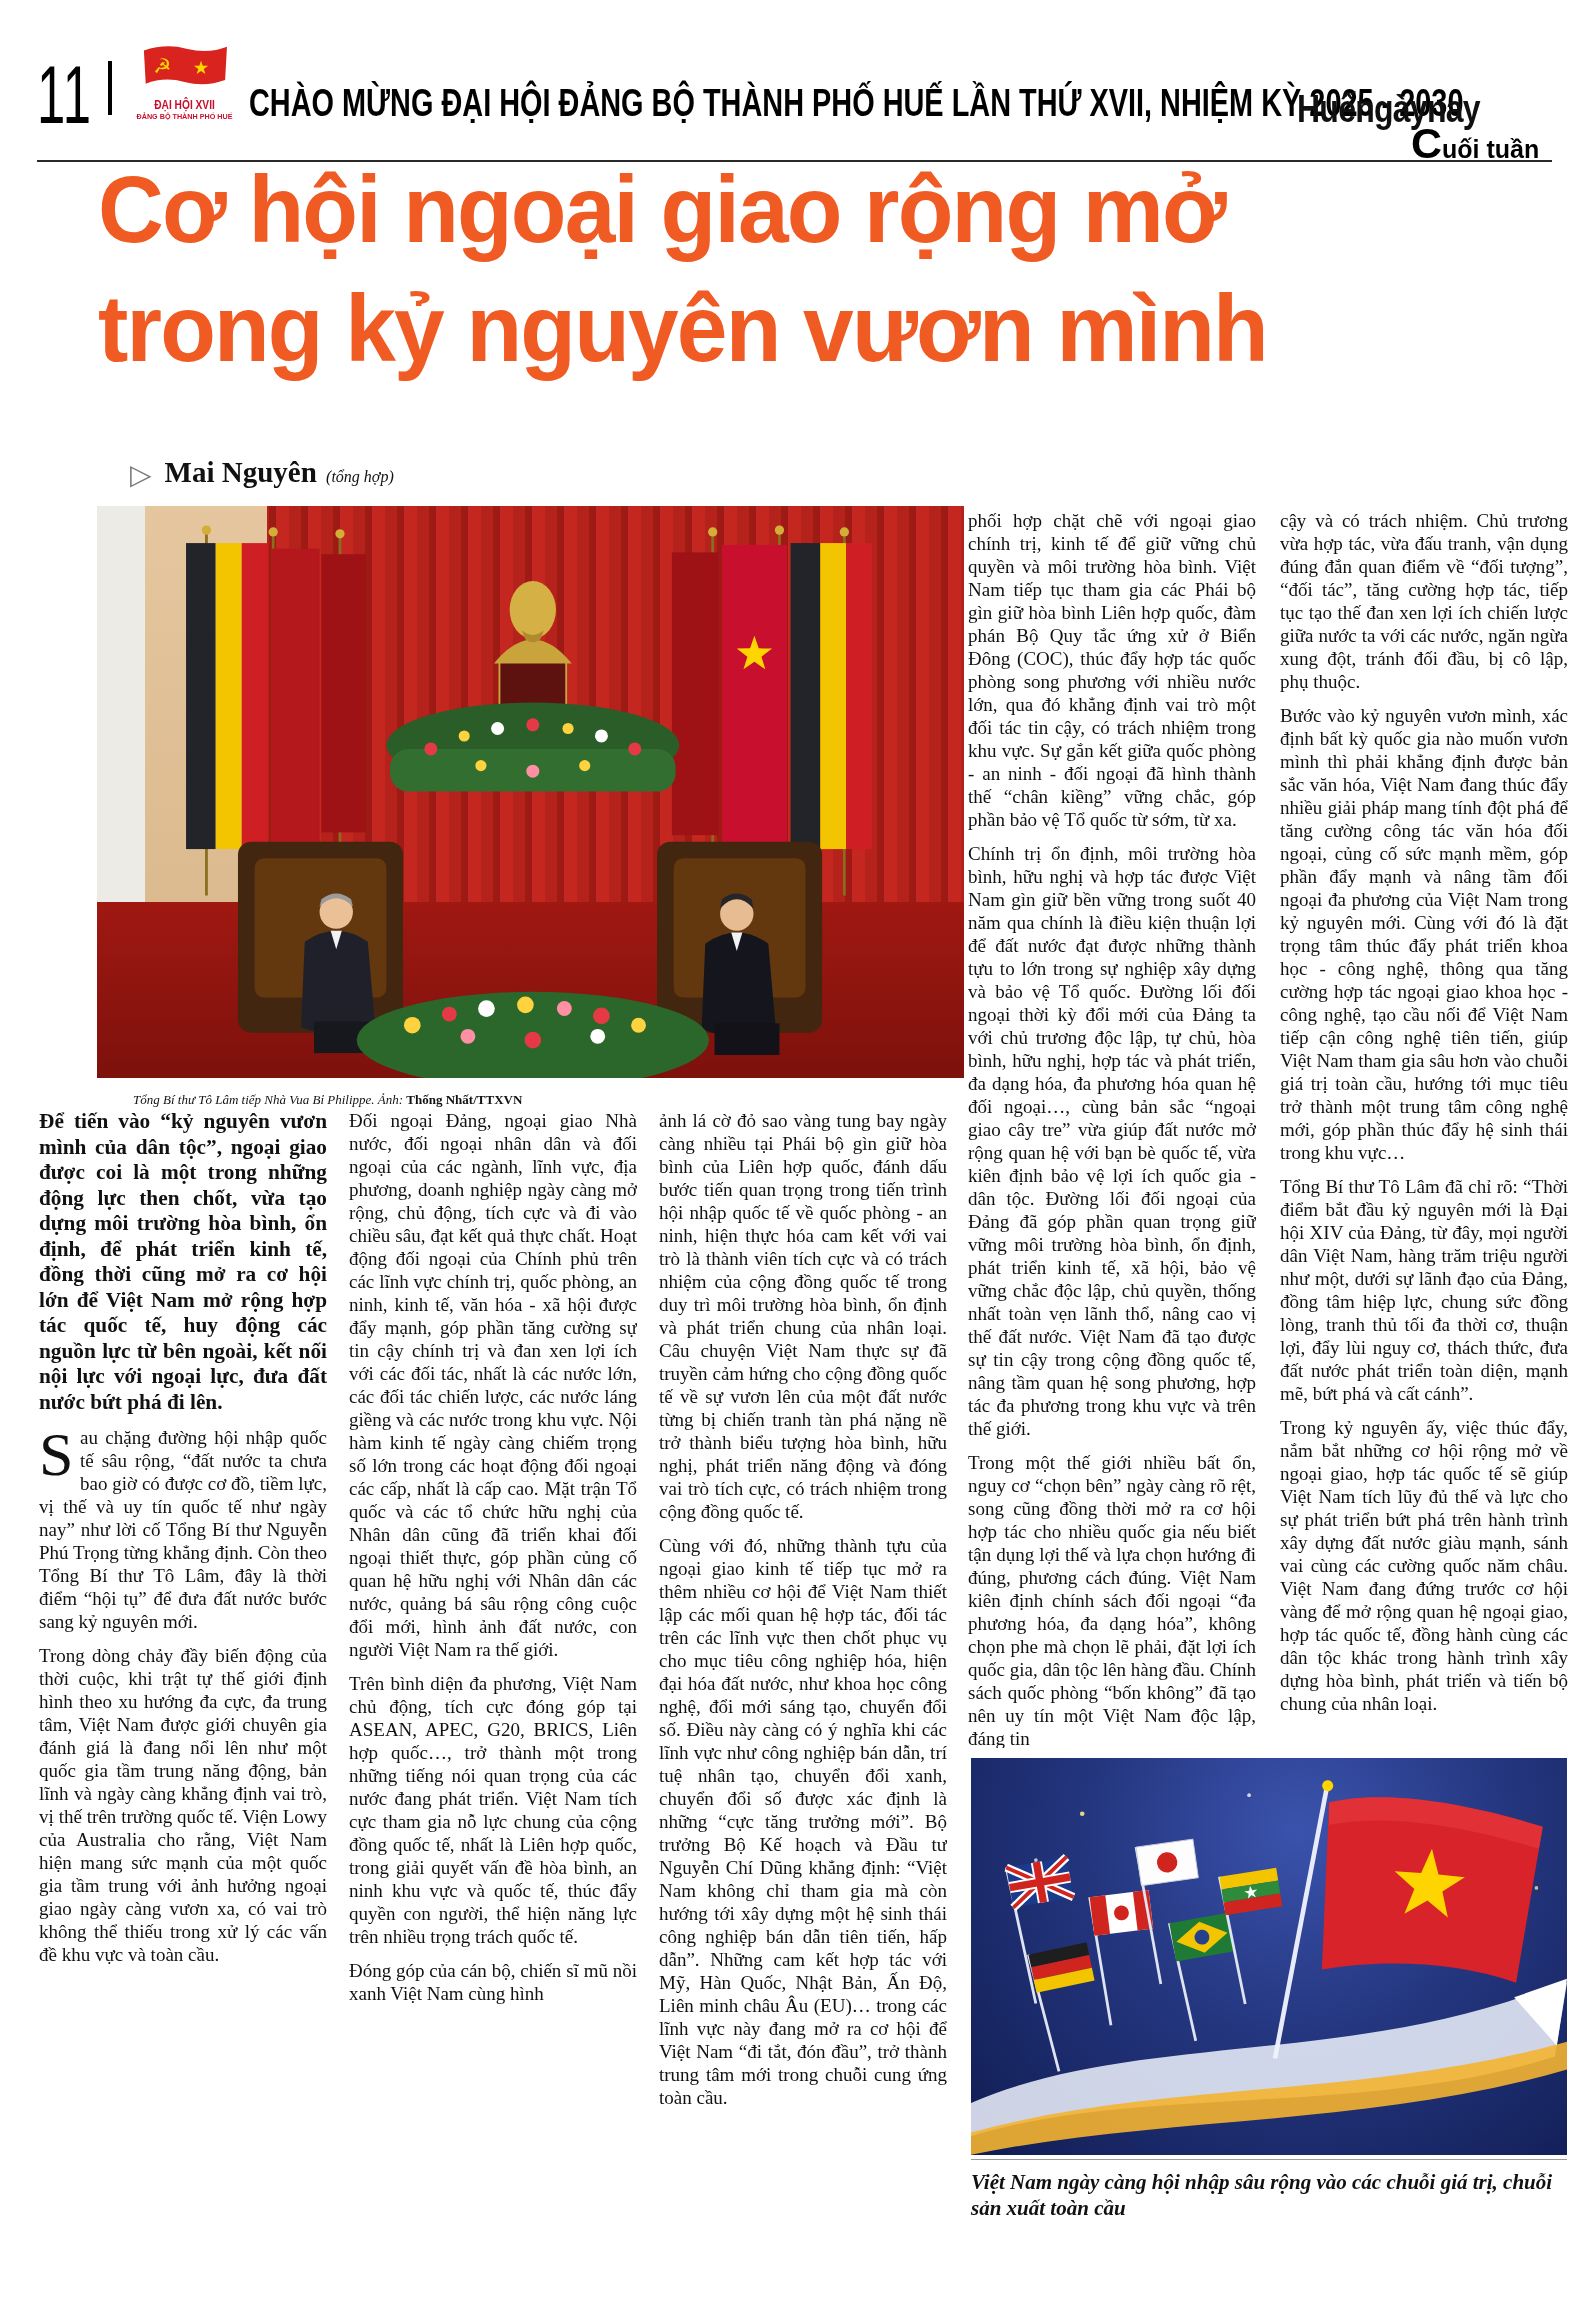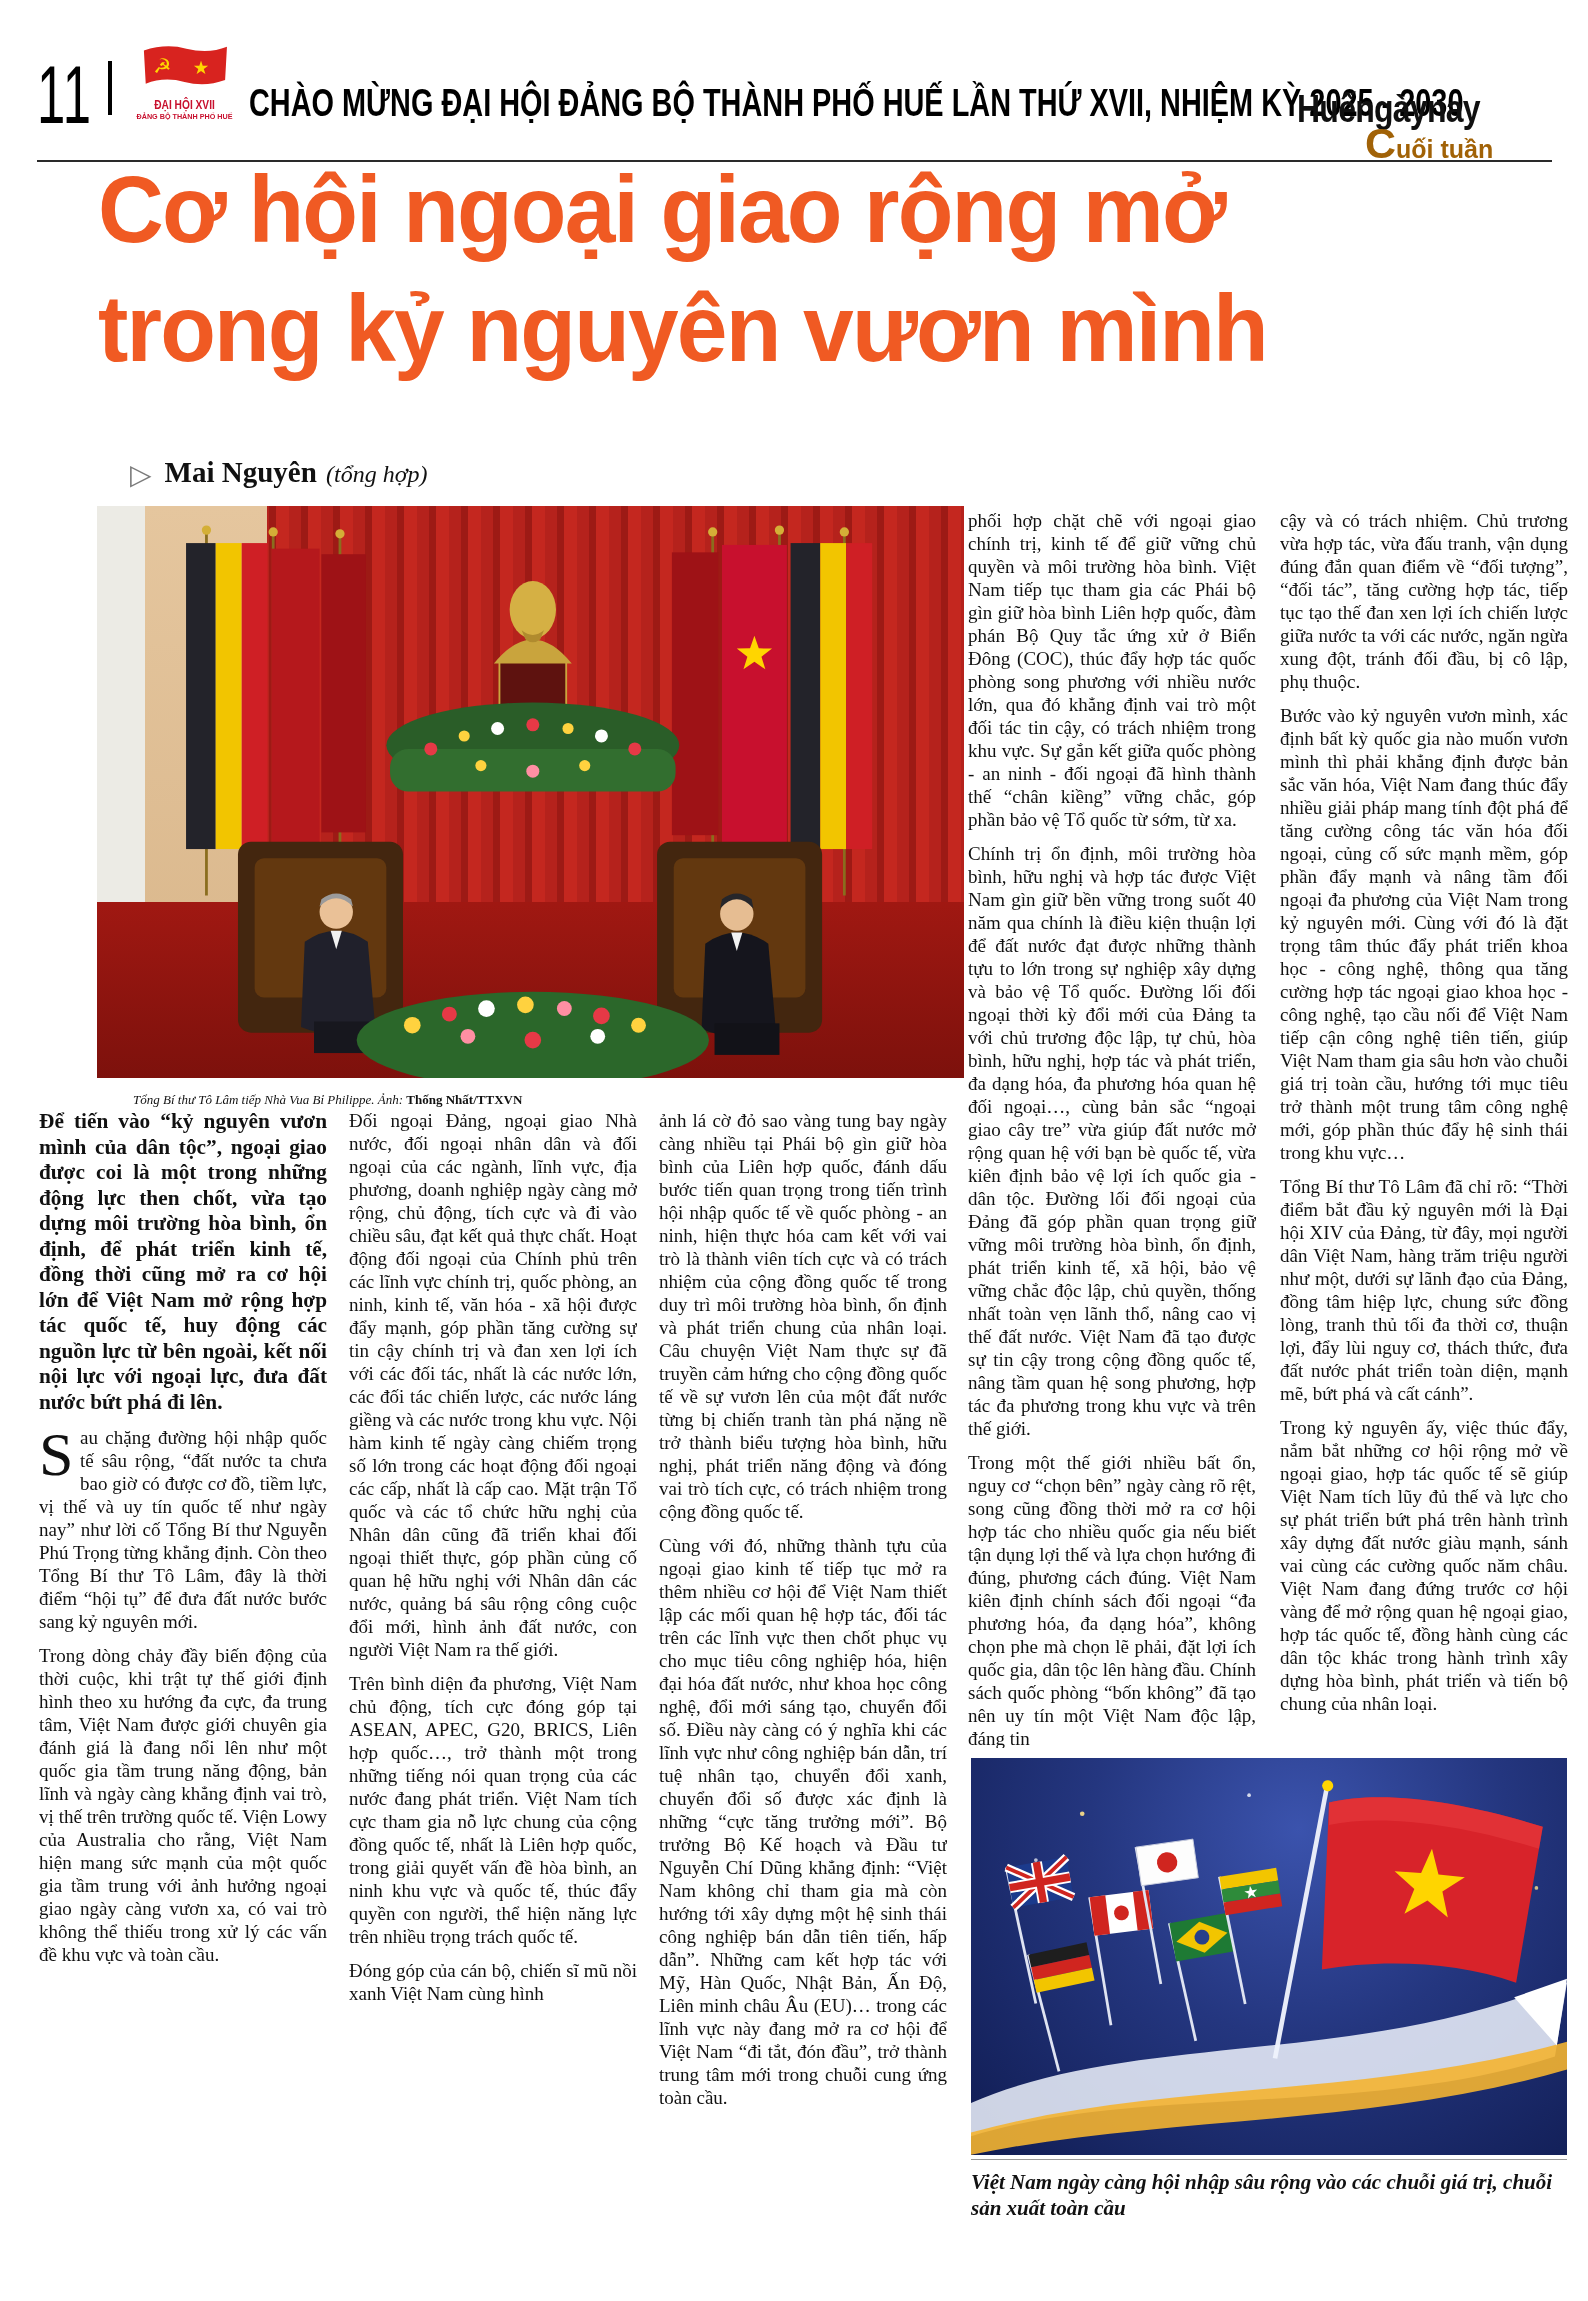--- a/index.html
+++ b/index.html
@@ -17,34 +17,34 @@
   .logo-l1 { font-family:"Liberation Sans",sans-serif; font-weight:bold; color:#c8102e;
              font-size:12px; transform:scaleX(.85); transform-origin:center; margin-top:0.9px;}
   .logo-l2 { font-family:"Liberation Sans",sans-serif; font-weight:bold; color:#c8102e;
              font-size:8px; transform:scaleX(.9); transform-origin:center; }
   .banner { left:249px; top:82px; font-family:"Liberation Sans",sans-serif;
             font-weight:bold; font-size:38px; white-space:nowrap; color:#000;
             transform:scaleX(.76); transform-origin:left top; }
   .mh1 { left:1297px; top:87px; font-family:"Liberation Sans",sans-serif; font-weight:bold;
          font-size:39px; color:#101010; transform:scaleX(.82); transform-origin:left top;
          white-space:nowrap; letter-spacing:-0.9px;}
-  .mh2 { left:1365px; top:119px; color:#a16207; font-family:"Liberation Sans",sans-serif;
+  .mh2 { left:1411px; top:119px; color:#000000; font-family:"Liberation Sans",sans-serif;
          white-space:nowrap; }
   .mh2 .big { font-size:43px; font-weight:bold; }
   .mh2 .rest { font-size:25px; font-weight:bold; }
   .header-rule { left:37px; top:160px; width:1515px; height:1.9px; background:#2a2a2a; }
 
   
   .title { left:98px; top:150px; color:#f05a23; font-family:"Liberation Sans",sans-serif;
            font-weight:bold; font-size:94px; line-height:119px; letter-spacing:-1.9px;
            transform:scaleX(.97); transform-origin:left top; white-space:nowrap; }
   .byline { left:130px; top:456px; font-size:24px; }
   .byline .tri { color:#7a7a7a; font-size:28px; vertical-align:-1.9px; padding-right:13px; }
   .byline .name { font-weight:bold; font-size:29px; }
-  .byline .note { font-style:italic; font-size:24px; padding-left:9.3px; }
+  .byline .note { font-style:italic; font-size:16px; padding-left:9.3px; }
 
   
   .photo { left:97px; top:506px; width:867px; height:572px; overflow:hidden; background:#b3201b; }
   .ph-curtain { position:absolute; inset:0;
     background:repeating-linear-gradient(90deg,#b5221c 0 12px,#9d1a15 12px 19.5px,#c4271f 19.5px 32px); }
   .ph-leftcol { position:absolute; left:0; top:0; width:48px; height:100%; background:#ecebe5; }
   .ph-tanwall { position:absolute; left:48px; top:0; width:122px; height:100%;
     background:linear-gradient(180deg,#e5c69e,#d8b589); }
   .ph-floor { position:absolute; left:0; bottom:0; width:100%; height:176px;
     background:linear-gradient(180deg,#a01812,#7d110c); }

